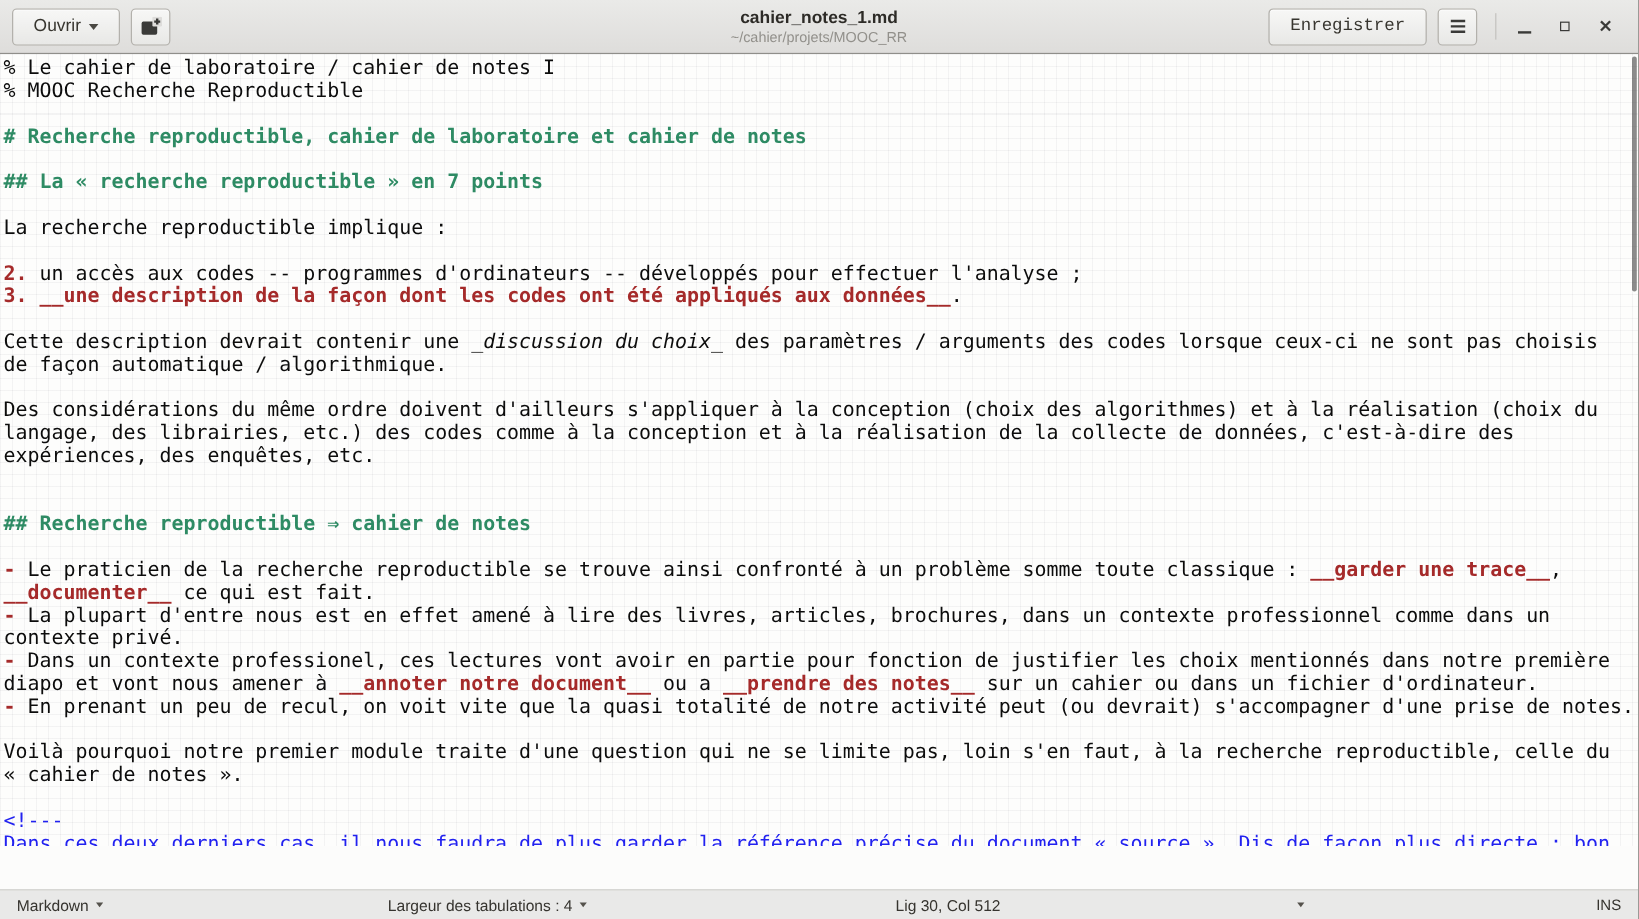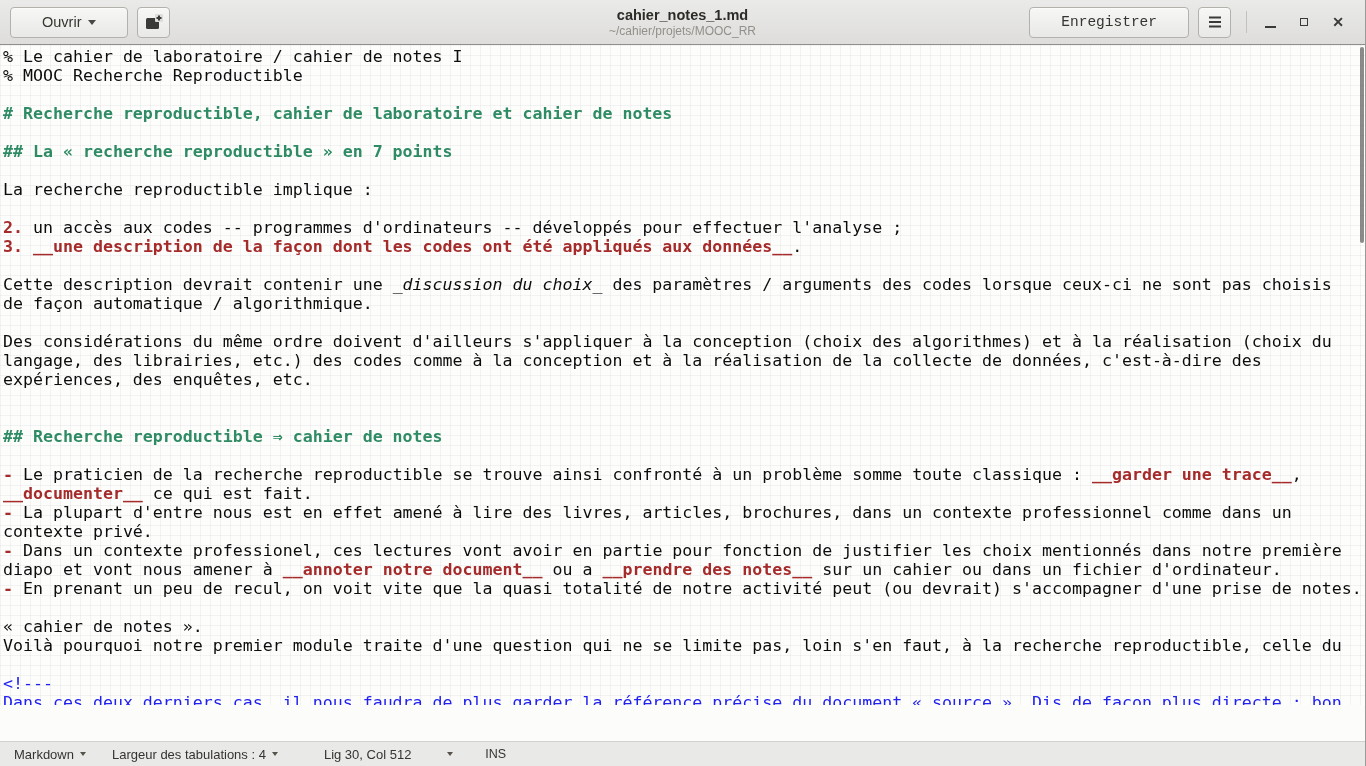--- a/index.html
+++ b/index.html
@@ -14,21 +14,21 @@
     height:45px; flex:0 0 45px;
     background:linear-gradient(to bottom,#eaeae8,#dedddb);
     border-bottom:1px solid #8f8e8a;
     display:flex; align-items:center; position:relative;
     padding:0 10px;
   }
   .btn {
     height:31px; display:inline-flex; align-items:center; justify-content:center;
     background:linear-gradient(to bottom,#f7f7f6,#e8e8e6);
     border:1px solid #b3b1ac; border-radius:4px;
-    color:#37352f; font-size:14.5px; padding:0 31px; gap:7px;
+    color:#37352f; font-size:14.5px; padding:0 17px; gap:7px;
     box-shadow:inset 0 1px rgba(255,255,255,.55);
     cursor:default;
   }
   .btn.icon-btn { width:33px; padding:0; }
   .caret-down {
     width:0; height:0; display:inline-block;
     border-left:4px solid transparent; border-right:4px solid transparent;
     border-top:5px solid #4a4843;
   }
   .header-left { display:flex; align-items:center; gap:9px; }
@@ -73,21 +73,21 @@
 
   .scroll-thumb {
     position:absolute; top:2px; right:1px; width:4px; height:196px;
     background:rgba(45,45,45,0.55); border-radius:2px;
   }
 
   
   .statusbar {
     flex:0 0 25px; height:25px;
     background:#e9e9e8; border-top:1px solid #d2d1ce;
-    display:flex; align-items:center; justify-content:flex-start;
+    display:flex; align-items:center; justify-content:space-between;
     font-size:13px; color:#36342f; padding:0 14px;margin-top:36px;
   }
   .status-item { display:flex; align-items:center; gap:6px; }
   .status-caret {
     width:0; height:0;
     border-left:3.5px solid transparent; border-right:3.5px solid transparent;
     border-top:4.5px solid #55524c; display:inline-block;
   }
   .sp-lang { margin-right:26px; }
   .sp-tab  { margin-right:46px; }
@@ -167,22 +167,22 @@
       <div class="line"><span class="seg-h">## Recherche reproductible ⇒ cahier de notes</span></div>
       <div class="line"></div>
       <div class="line"><span class="seg-b">-</span><span class="seg-p"> Le praticien de la recherche reproductible se trouve ainsi confronté à un problème somme toute classique : </span><span class="seg-b">__garder une trace__</span><span class="seg-p">,</span></div>
       <div class="line"><span class="seg-b">__documenter__</span><span class="seg-p"> ce qui est fait.</span></div>
       <div class="line"><span class="seg-b">-</span><span class="seg-p"> La plupart d'entre nous est en effet amené à lire des livres, articles, brochures, dans un contexte professionnel comme dans un</span></div>
       <div class="line"><span class="seg-p">contexte privé.</span></div>
       <div class="line"><span class="seg-b">-</span><span class="seg-p"> Dans un contexte professionel, ces lectures vont avoir en partie pour fonction de justifier les choix mentionnés dans notre première</span></div>
       <div class="line"><span class="seg-p">diapo et vont nous amener à </span><span class="seg-b">__annoter notre document__</span><span class="seg-p"> ou a </span><span class="seg-b">__prendre des notes__</span><span class="seg-p"> sur un cahier ou dans un fichier d'ordinateur.</span></div>
       <div class="line"><span class="seg-b">-</span><span class="seg-p"> En prenant un peu de recul, on voit vite que la quasi totalité de notre activité peut (ou devrait) s'accompagner d'une prise de notes.</span></div>
       <div class="line"></div>
+      <div class="line"><span class="seg-p">Voilà pourquoi notre premier module traite d'une question qui ne se limite pas, loin s'en faut, à la recherche reproductible, celle du</span></div>
       <div class="line"><span class="seg-p">« cahier de notes ».</span></div>
-      <div class="line"><span class="seg-p">Voilà pourquoi notre premier module traite d'une question qui ne se limite pas, loin s'en faut, à la recherche reproductible, celle du</span></div>
       <div class="line"></div>
       <div class="line"><span class="seg-c">&lt;!---</span></div>
       <div class="line"><span class="seg-c">Dans ces deux derniers cas, il nous faudra de plus garder la référence précise du document « source ». Dis de façon plus directe : bon</span></div>
     </div>
 
   <div class="statusbar">
     <div class="status-item sp-lang">
       <span>Markdown</span>
       <span class="status-caret"></span>
     </div>

